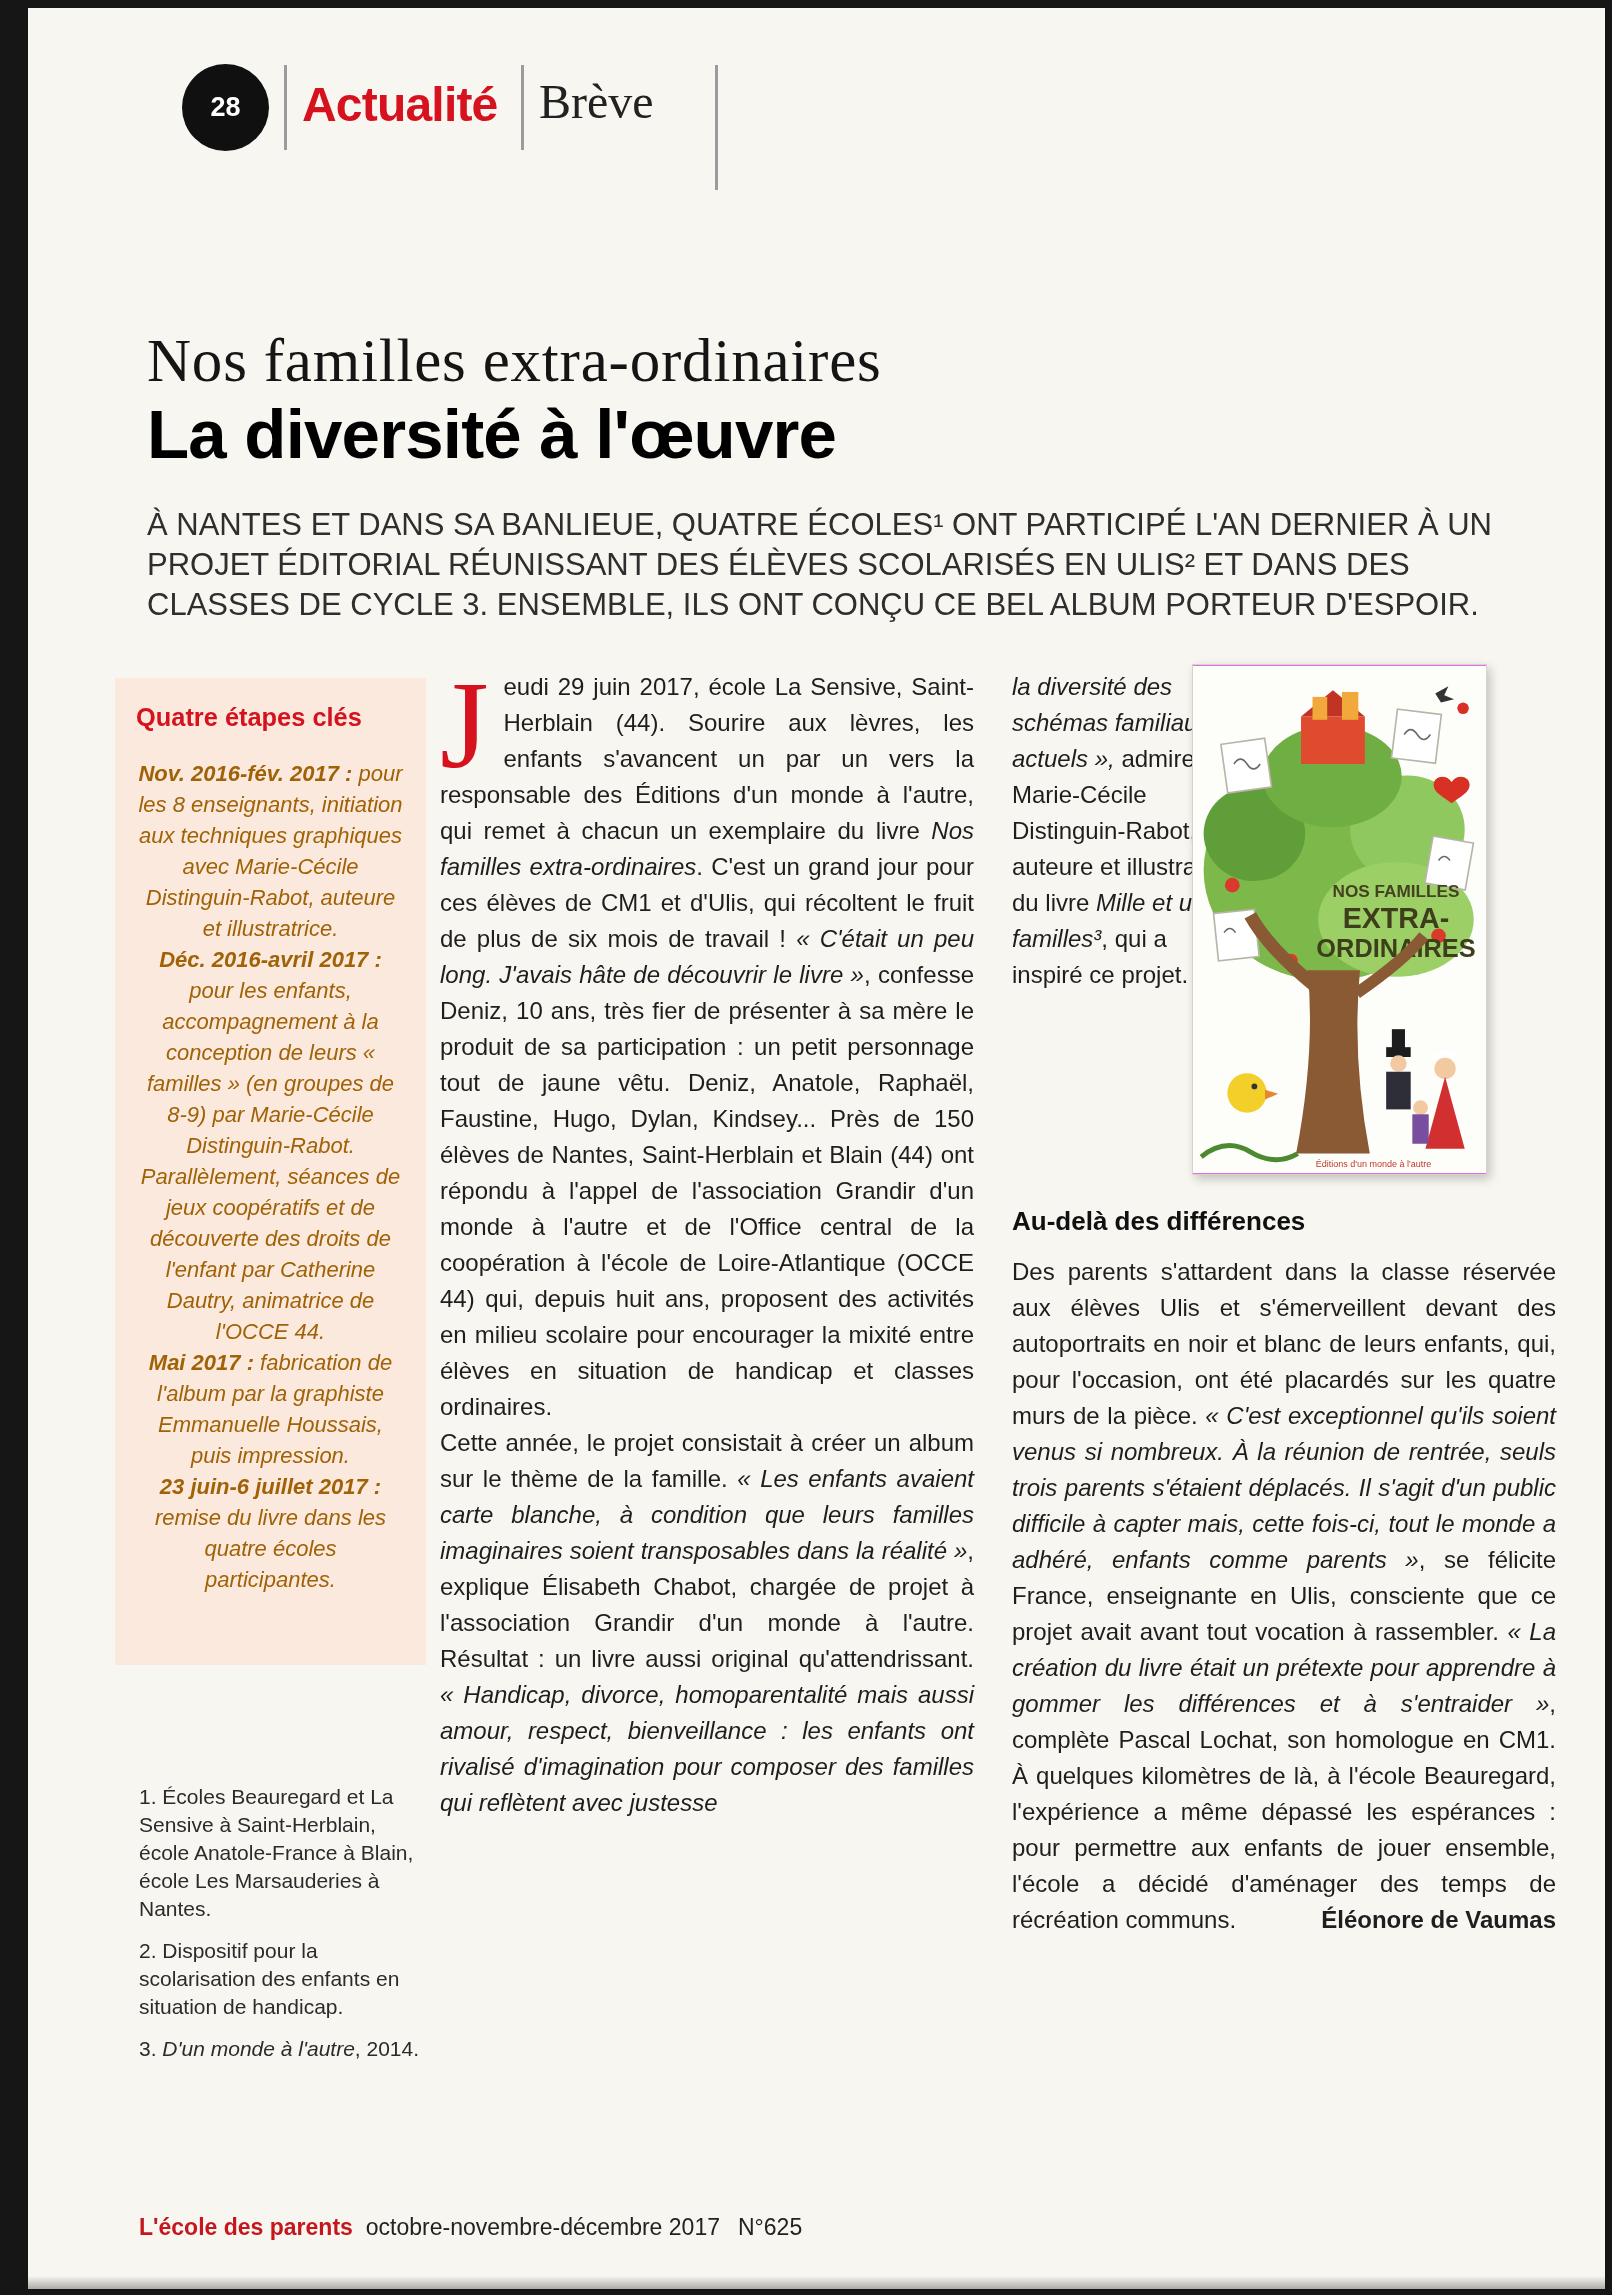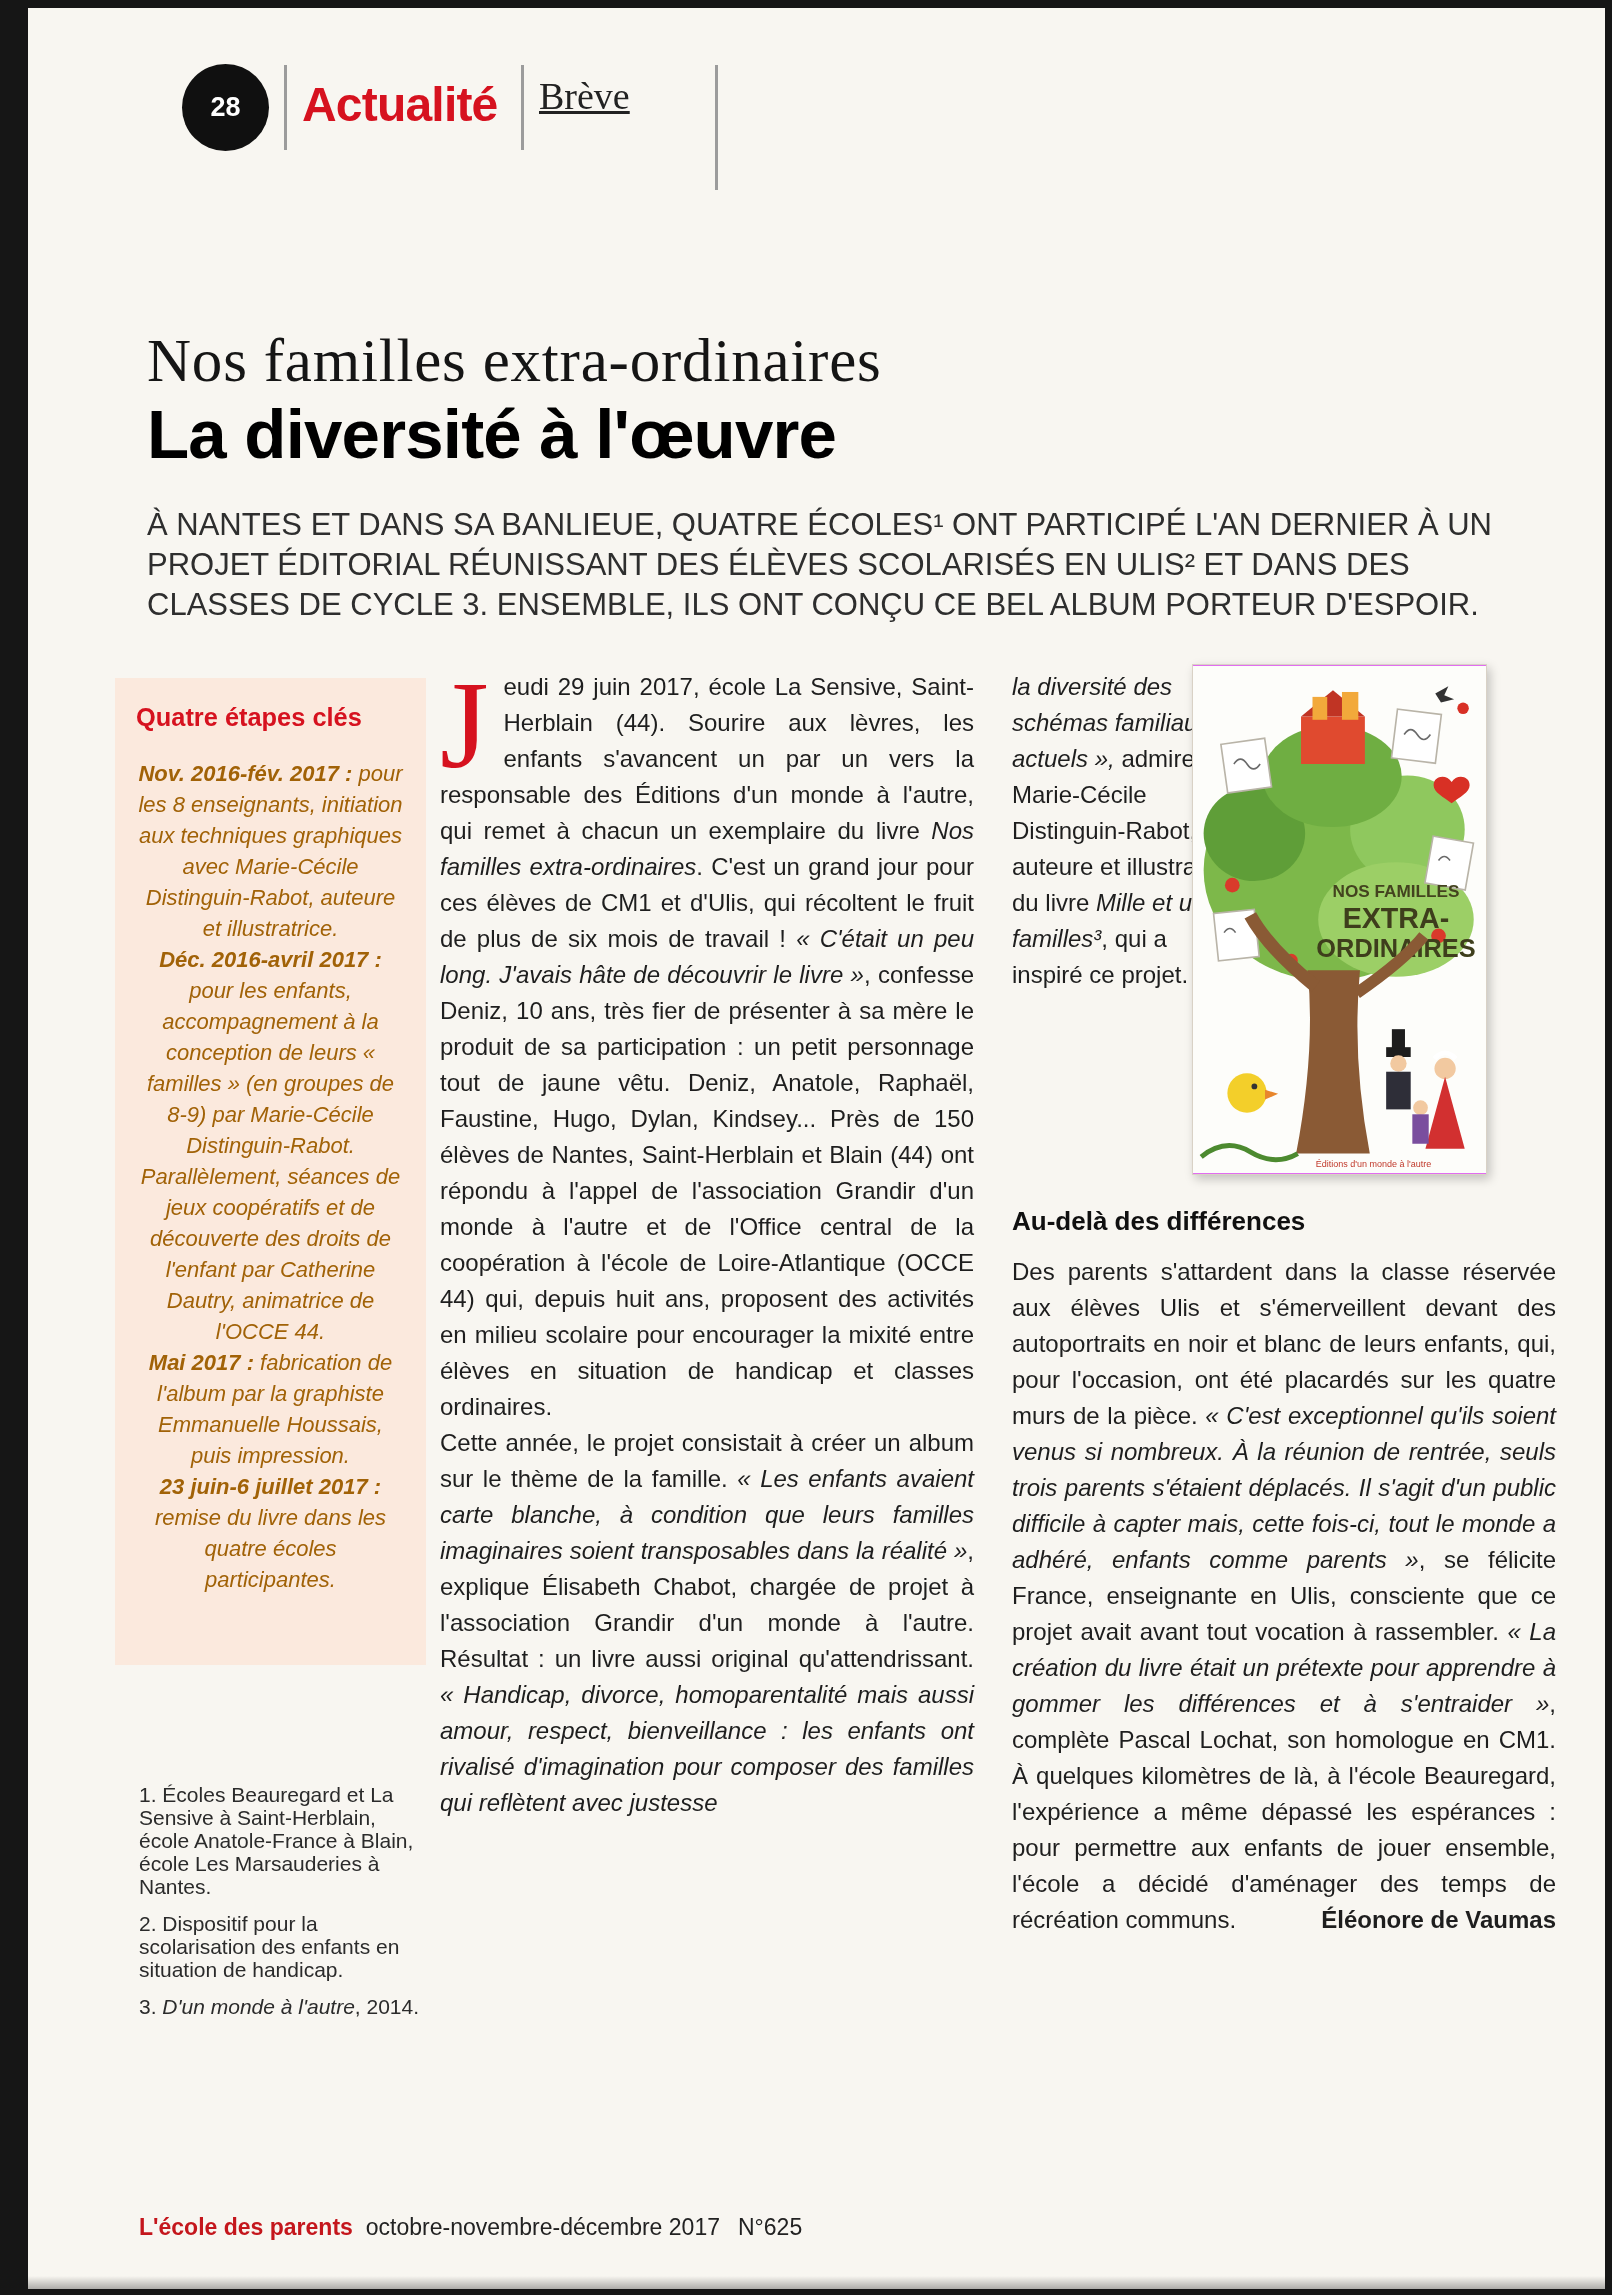--- a/index.html
+++ b/index.html
@@ -10,37 +10,37 @@
   .page::after{content:"";position:absolute;left:0;bottom:0;width:100%;height:13px;
     background:linear-gradient(to bottom, rgba(0,0,0,0), rgba(0,0,0,.30));}
 
   
   .hdr-circle{position:absolute;left:154px;top:56px;width:87px;height:87px;border-radius:50%;
     background:#101010;color:#fff;display:flex;align-items:center;justify-content:center;
     font-size:27px;font-weight:700;}
   .hdr-rule{position:absolute;width:2.5px;background:#9c9c9c;top:57px;height:85px;}
   .r1{left:256px;} .r2{left:493px;} .r3{left:687px;height:125px;}
   .hdr-section{position:absolute;left:274px;top:69px;font-size:48px;font-weight:700;color:#d6121f;letter-spacing:-0.8px;}
-  .hdr-sub{position:absolute;left:511px;top:66px;font-size:38px;font-family:"Liberation Serif",serif;color:#222;text-decoration:underline;}
+  .hdr-sub{position:absolute;left:511px;top:66px;font-size:48px;font-family:"Liberation Serif",serif;color:#222;}
 
   
   .kicker{position:absolute;left:119px;top:318px;font-family:"Liberation Serif",serif;font-weight:400;
     font-size:61px;color:#151515;letter-spacing:0.8px;}
   .title{position:absolute;left:119px;top:387px;font-size:69px;font-weight:700;color:#000000;letter-spacing:-0.8px;}
   .standfirst{position:absolute;left:119px;top:497px;width:1370px;font-size:31px;line-height:40px;
     color:#2e2e2e;font-weight:400;}
 
   
   .sidebar{position:absolute;left:87px;top:670px;width:311px;min-height:987px;background:#fbe9dd;
     padding:24.6px 21px 21px 21px;}
   .sidebar h3{color:#d6121f;font-size:25.4px;font-weight:700;margin-bottom:26px;}
   .step{font-size:22px;line-height:31px;color:#a16207;text-align:center;}
 
   .footnotes{position:absolute;left:111px;top:1775px;width:283px;}
-  .fn{font-size:21px;line-height:23px;color:#2b2b2b;margin-bottom:14px;}
+  .fn{font-size:21px;line-height:28px;color:#2b2b2b;margin-bottom:14px;}
 
   
   .col{position:absolute;font-size:24px;line-height:36px;color:#1e1e1e;}
   .main{left:412px;top:661px;width:534px;}
   .quote{left:984px;top:661px;width:231px;}
   .right{left:984px;top:1246px;width:544px;}
   .para{text-align:justify;}
   .rag{text-align:left;}
   .it{font-style:italic;}
   .bd{font-weight:700;}

